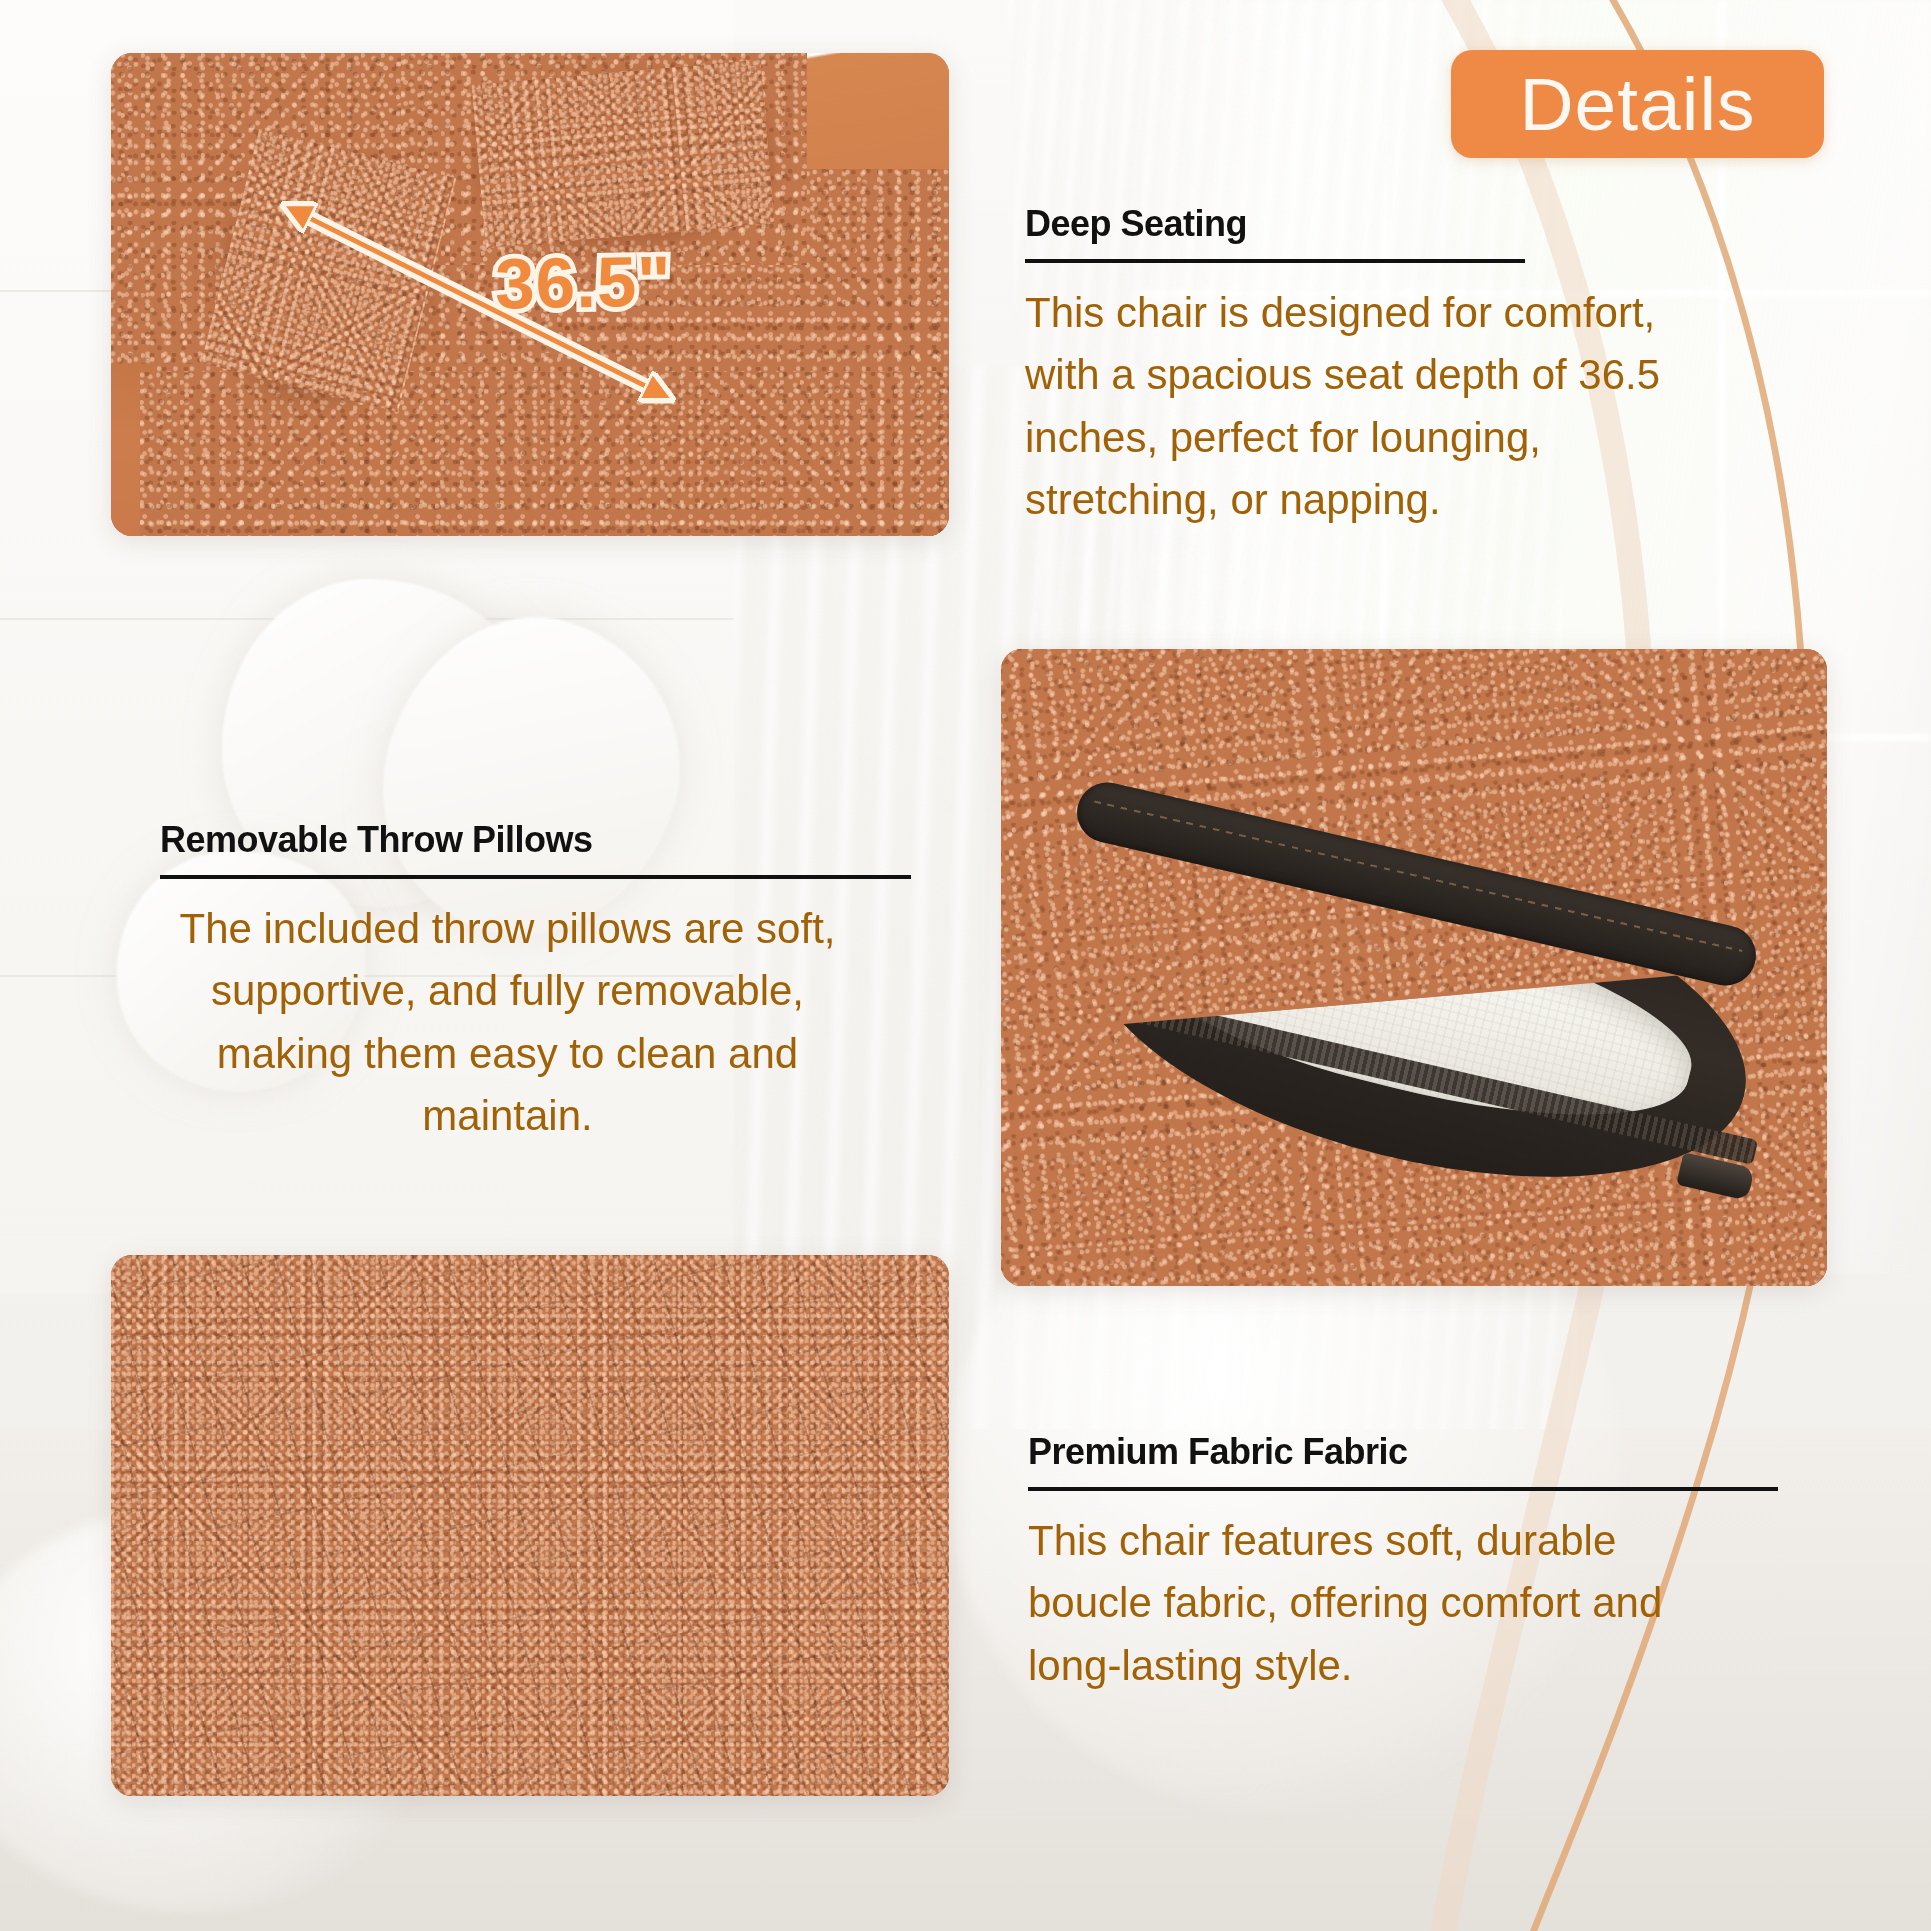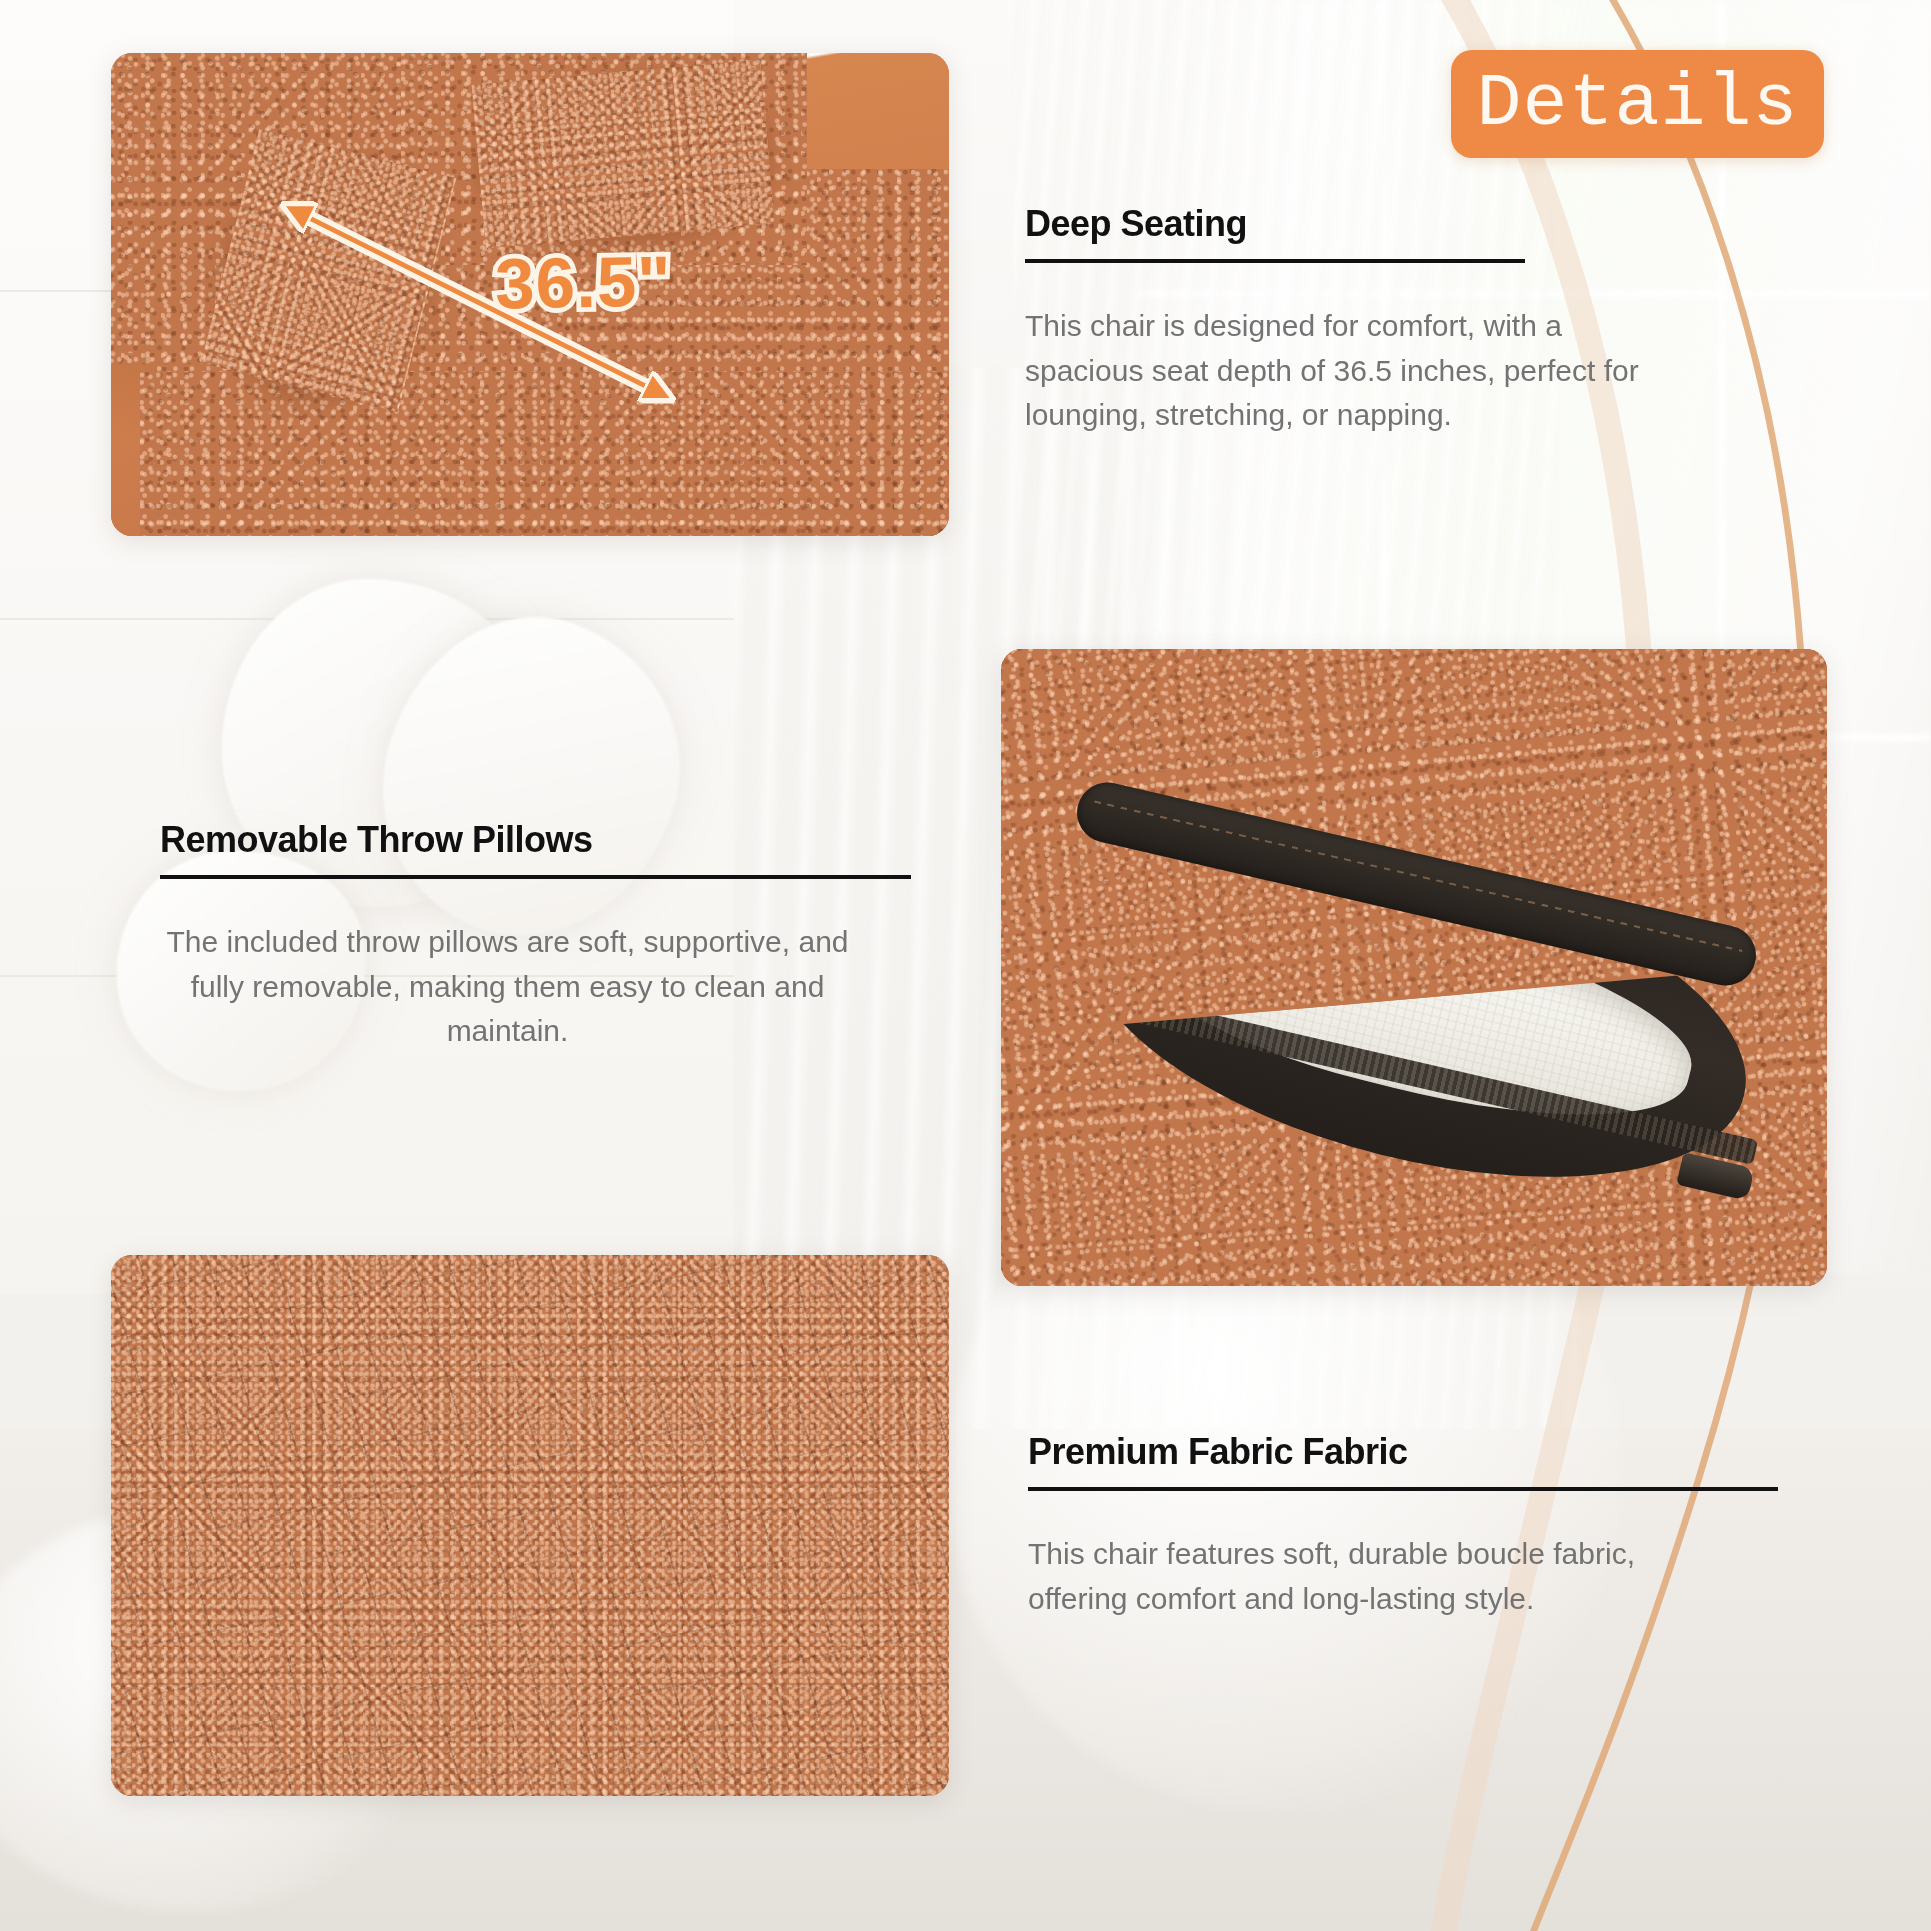--- a/index.html
+++ b/index.html
@@ -241,22 +241,22 @@
 
   
   .block{ position:absolute; }
   .block h2{
     font-size:36px; font-weight:700; color:#111; letter-spacing:-0.5px;
     font-family:"Liberation Sans", sans-serif;
     white-space:nowrap;
   }
   .rule{ height:4.8px; background:#111; margin-top:13.5px; }
   .block p{
-    margin-top:41px;
-    font-size:30px; line-height:1.48; color:#737373; font-weight:400;
+    margin-top:19px;
+    font-size:42px; line-height:1.48; color:#a16207; font-weight:400;
   }
 
   #block-deep{ left:1025px; top:203px; width:618px; }
   #block-deep .rule{ width:500px; }
   #block-deep p{ width:657px; }
 
   #block-pillows{ left:160px; top:819px; width:772px; }
   #block-pillows .rule{ width:751px; }
   #block-pillows p{ width:695px;text-align:center; }
 
@@ -267,21 +267,21 @@
   
   #details-badge{
     position:absolute; left:1451px; top:50px; width:373px; height:108px;
     background:#ee8a45;
     border-radius:21px;
     display:flex; align-items:center; justify-content:center;
     box-shadow:0 2.9px 13.5px rgba(200,130,70,.25);
   }
   #details-badge span{
     color:#fdf8f2; font-size:75px; font-weight:400; letter-spacing:1px;
-    font-family:Liberation Mono, monospace;
+    font-family:Liberation Sans, sans-serif;
   }
 </style>
 </head>
 <body>
 
 <div id="stage">
 
   <div class="bg-base"></div>
   <div class="bg-wall">
     <div class="line" style="top:290px"></div>

